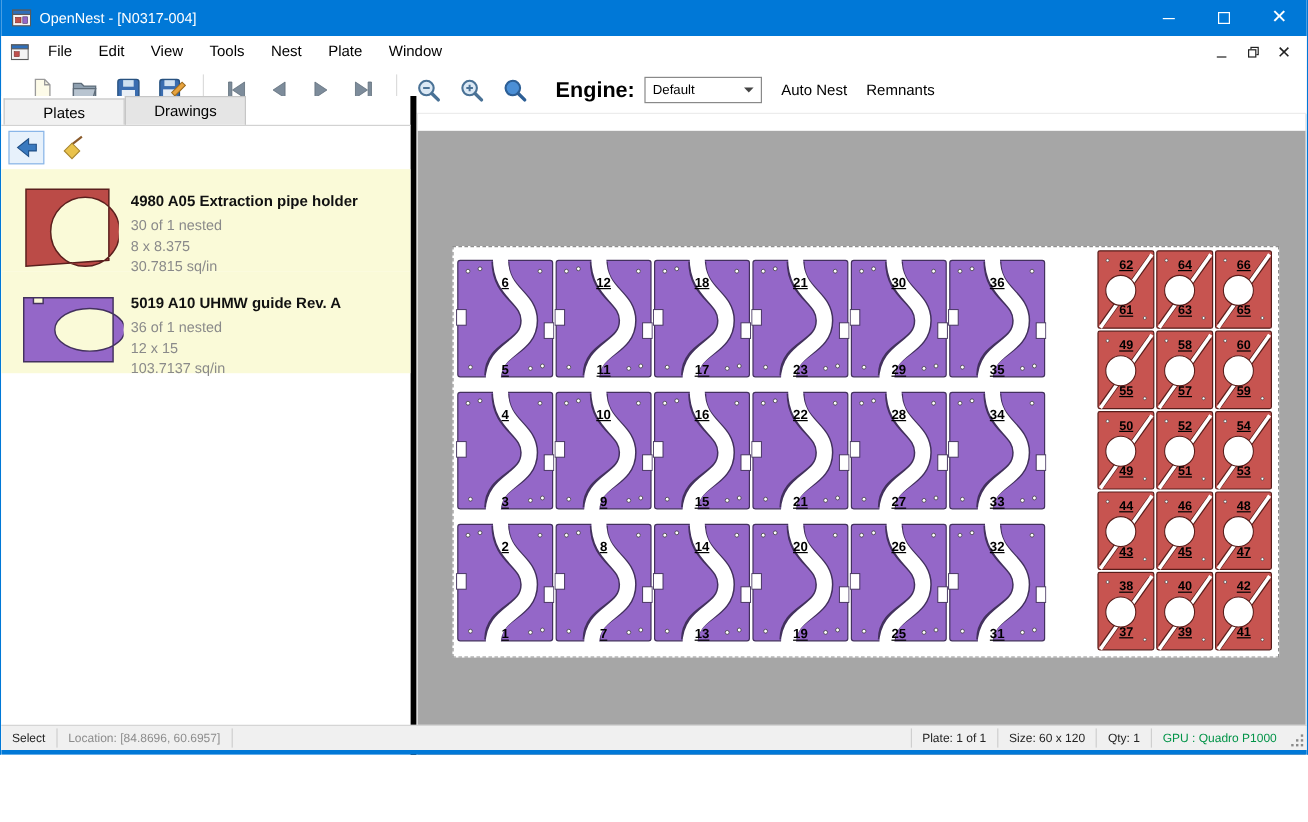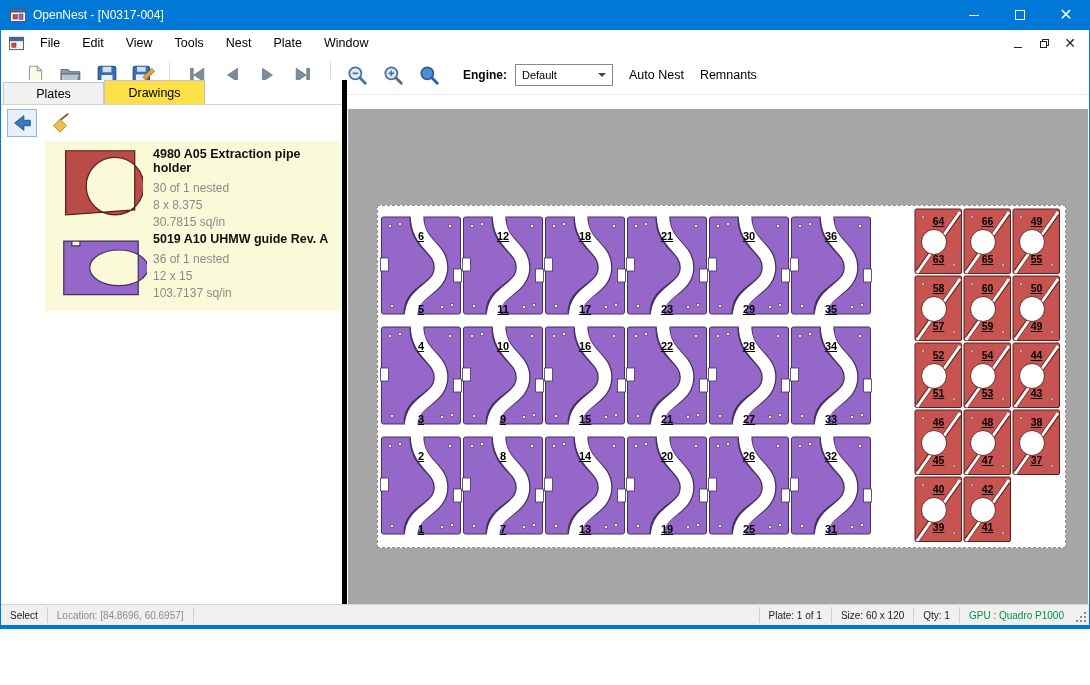--- a/index.html
+++ b/index.html
@@ -27,35 +27,35 @@
   .mdi-min{width:8px;height:1px;background:#222;align-self:flex-end;margin-bottom:4px;}
   .mdi-restore{position:relative;width:9px;height:9px;}
   .mdi-restore .r1{position:absolute;right:0;top:0;width:7px;height:7px;border:1px solid #222;background:#fff;}
   .mdi-restore .r2{position:absolute;left:0;bottom:0;width:7px;height:7px;border:1px solid #222;background:#fff;}
   .mdi-close{font-size:14px;line-height:1;}
 
   
   .toolbar{position:absolute;top:56px;left:0;right:0;height:39px;background:#fff;display:flex;align-items:center;padding-left:16px;border-bottom:1px solid #ececec;}
   .tb-btn{width:36px;height:32px;display:flex;align-items:center;justify-content:center;}
   .tb-sep{width:1px;height:26px;background:#dcdcdc;margin:0 8px;}
-  .engine-label{font-weight:bold;font-size:12px;margin:0 8px 0 16px;}
+  .engine-label{font-weight:bold;font-size:18px;margin:0 8px 0 16px;}
   .engine-combo{width:98px;height:22px;border:1px solid #898989;background:#fff;display:flex;align-items:center;font-size:11px;padding-left:6px;}
   .combo-arrow{margin-left:auto;margin-right:6px;width:0;height:0;border-left:4px solid transparent;border-right:4px solid transparent;border-top:4px solid #444;}
   .tb-label{font-size:12.5px;margin-left:16px;}
 
   
   .sidebar{position:absolute;left:0;top:80px;width:346px;height:565px;background:#fff;border-right:5px solid #000000;}
   .tabstrip{height:24px;display:flex;align-items:flex-end;padding-left:2px;}
   .tab{width:101px;text-align:center;font-size:12.5px;border:1px solid #c6c6c6;border-bottom:none;background:#f1f1f1;padding:4px 0 3px;cursor:default;}
-  .tab.active{background:#fde047;padding:5px 14px 4px;position:relative;z-index:2;}
+  .tab.active{background:#e5e5e5;padding:5px 14px 4px;position:relative;z-index:2;}
   .sidebar-panel{position:absolute;top:24px;left:0;right:0;bottom:0;border-top:1px solid #d2d2d2;background:#fff;}
   .side-toolbar{height:36px;display:flex;align-items:center;padding:4px 6px;gap:8px;}
   .side-btn{width:30px;height:28px;display:flex;align-items:center;justify-content:center;}
   .side-btn.selected{border:1px solid #8ab6e8;background:#e7f1fb;}
-  .drawing-item{display:flex;background:#fafad8;padding:4px 6px 8px 8px;height:85px;margin-left:44px;}
+  .drawing-item{display:flex;background:#fafad8;padding:18px 6px 8px 8px;height:85px;}
   .thumb{flex:0 0 96px;display:flex;align-items:center;justify-content:center;}
   .d-info{padding-left:4px;padding-top:2px;}
   .d-title{font-weight:bold;font-size:12.5px;color:#111;margin-bottom:5px;}
   .d-line{font-size:12px;color:#8a8a8a;line-height:17px;}
 
   
   .canvas{position:absolute;left:347px;top:95px;right:1px;height:565px;background:#a6a6a6;}
   .canvas-strip{position:absolute;top:0;left:0;right:0;height:14px;background:#fff;}
   .plate{position:absolute;left:29px;top:110px;width:689px;height:343px;background:#fff;border:1px dashed #8f8f8f;}
   .purple-grid{position:absolute;left:2px;top:5px;display:grid;grid-template-columns:repeat(6,82px);grid-auto-rows:110px;}
@@ -627,20 +627,34 @@
         <circle cx="12" cy="95" r="1.6"></circle>
                 <circle cx="62" cy="96" r="1.6"></circle>
                 <circle cx="72" cy="94" r="1.6"></circle>
       </g>
     </svg>
     <span class="num num-top">32</span>
     <span class="num num-bottom">31</span>
   </div>
 </div>
       <div class="red-grid">
+  <div class="rcell">
+    <svg viewBox="0 0 49 67" width="49" height="67">
+      <rect x="1" y="1" width="46.5" height="64.5" rx="1.5" fill="#c75450" stroke="#591d1a" stroke-width="1"></rect>
+      <path d="M4,63 L45,6" stroke="#591d1a" stroke-width="4.6" fill="none"></path>
+      <path d="M3,65 L46,4" stroke="#ffffff" stroke-width="3" fill="none"></path>
+      <circle cx="20" cy="34" r="12.5" fill="#ffffff" stroke="#591d1a" stroke-width="0.9"></circle>
+      <g fill="#ffffff" stroke="#333333" stroke-width="0.5">
+        <circle cx="9" cy="9" r="1.2"></circle>
+                <circle cx="40" cy="57" r="1.2"></circle>
+      </g>
+    </svg>
+    <span class="num num-rtop">62</span>
+    <span class="num num-rbottom">61</span>
+  </div>
 
   <div class="rcell">
     <svg viewBox="0 0 49 67" width="49" height="67">
       <rect x="1" y="1" width="46.5" height="64.5" rx="1.5" fill="#c75450" stroke="#591d1a" stroke-width="1"></rect>
       <path d="M4,63 L45,6" stroke="#591d1a" stroke-width="4.6" fill="none"></path>
       <path d="M3,65 L46,4" stroke="#ffffff" stroke-width="3" fill="none"></path>
       <circle cx="20" cy="34" r="12.5" fill="#ffffff" stroke="#591d1a" stroke-width="0.9"></circle>
       <g fill="#ffffff" stroke="#333333" stroke-width="0.5">
         <circle cx="9" cy="9" r="1.2"></circle>
                 <circle cx="40" cy="57" r="1.2"></circle>

